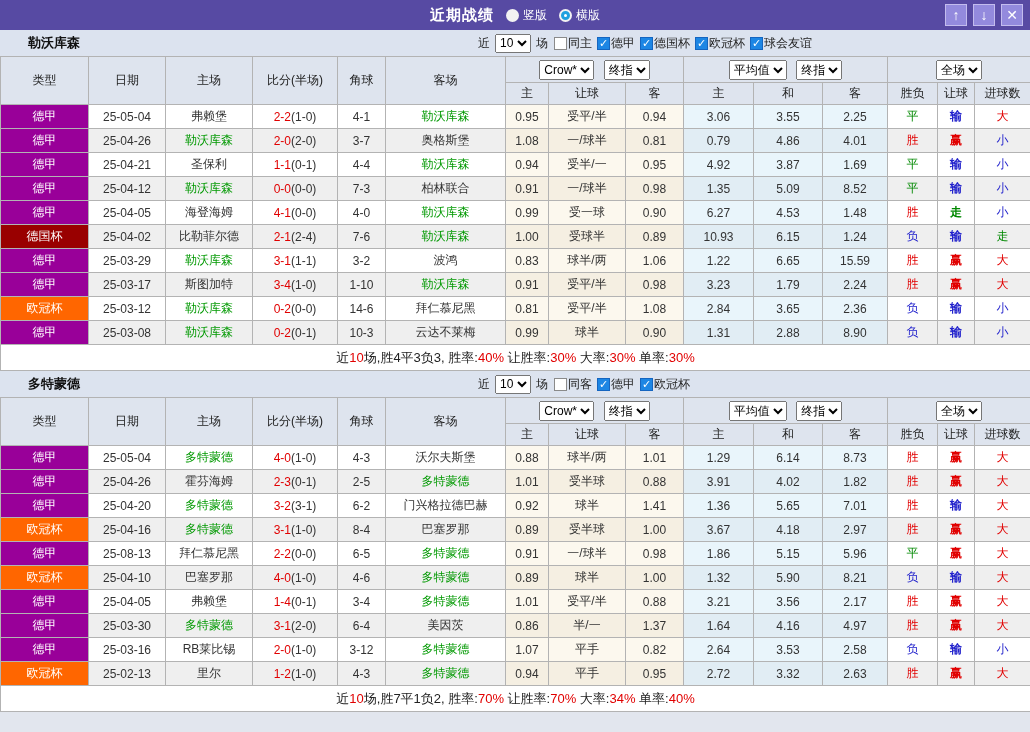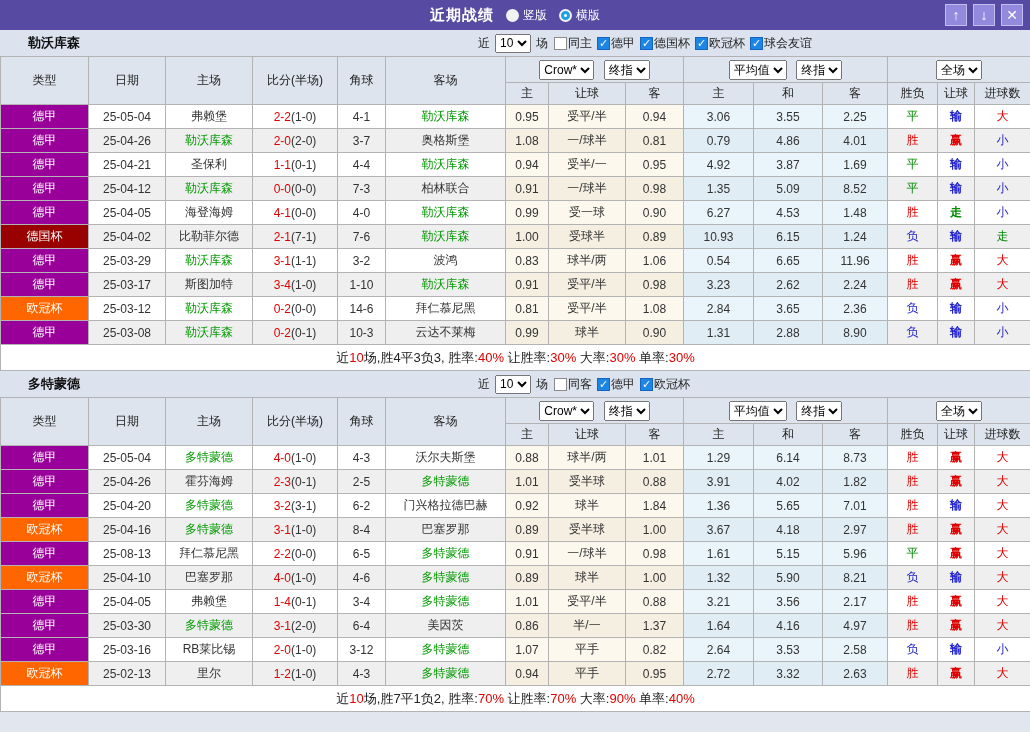--- a/index.html
+++ b/index.html
@@ -277,21 +277,21 @@
             <td class="avg">4.53</td>
             <td class="avg">1.48</td>
             <td class="res" style="color: rgb(225, 0, 0);">胜</td>
             <td class="res mid" style="color: rgb(0, 136, 0);">走</td>
             <td class="res" style="color: rgb(34, 34, 204);">小</td>
           </tr>
           <tr class="alt">
             <td class="badge" style="background: rgb(153, 0, 0);">德国杯</td>
             <td>25-04-02</td>
             <td>比勒菲尔德</td>
-            <td><span class="score">2-1</span><span class="half">(7-1)</span></td>
+            <td><span class="score">2-1</span><span class="half">(2-4)</span></td>
             <td>7-6</td>
             <td class="focal">勒沃库森</td>
             <td class="crow">1.00</td>
             <td class="crow">受球半</td>
             <td class="crow">0.89</td>
             <td class="avg">10.93</td>
             <td class="avg">6.15</td>
             <td class="avg">1.24</td>
             <td class="res" style="color: rgb(34, 34, 204);">负</td>
             <td class="res mid" style="color: rgb(34, 34, 204);">输</td>
@@ -300,39 +300,39 @@
           <tr>
             <td class="badge" style="background: rgb(153, 0, 153);">德甲</td>
             <td>25-03-29</td>
             <td class="focal">勒沃库森</td>
             <td><span class="score">3-1</span><span class="half">(1-1)</span></td>
             <td>3-2</td>
             <td>波鸿</td>
             <td class="crow">0.83</td>
             <td class="crow">球半/两</td>
             <td class="crow">1.06</td>
-            <td class="avg">0.54</td>
+            <td class="avg">1.22</td>
             <td class="avg">6.65</td>
-            <td class="avg">11.96</td>
+            <td class="avg">15.59</td>
             <td class="res" style="color: rgb(225, 0, 0);">胜</td>
             <td class="res mid" style="color: rgb(225, 0, 0);">赢</td>
             <td class="res" style="color: rgb(225, 0, 0);">大</td>
           </tr>
           <tr class="alt">
             <td class="badge" style="background: rgb(153, 0, 153);">德甲</td>
             <td>25-03-17</td>
             <td>斯图加特</td>
             <td><span class="score">3-4</span><span class="half">(1-0)</span></td>
             <td>1-10</td>
             <td class="focal">勒沃库森</td>
             <td class="crow">0.91</td>
             <td class="crow">受平/半</td>
             <td class="crow">0.98</td>
             <td class="avg">3.23</td>
-            <td class="avg">2.62</td>
+            <td class="avg">1.79</td>
             <td class="avg">2.24</td>
             <td class="res" style="color: rgb(225, 0, 0);">胜</td>
             <td class="res mid" style="color: rgb(225, 0, 0);">赢</td>
             <td class="res" style="color: rgb(225, 0, 0);">大</td>
           </tr>
           <tr>
             <td class="badge" style="background: rgb(255, 102, 0);">欧冠杯</td>
             <td>25-03-12</td>
             <td class="focal">勒沃库森</td>
             <td><span class="score">0-2</span><span class="half">(0-0)</span></td>
@@ -484,21 +484,21 @@
           </tr>
           <tr>
             <td class="badge" style="background: rgb(153, 0, 153);">德甲</td>
             <td>25-04-20</td>
             <td class="focal">多特蒙德</td>
             <td><span class="score">3-2</span><span class="half">(3-1)</span></td>
             <td>6-2</td>
             <td>门兴格拉德巴赫</td>
             <td class="crow">0.92</td>
             <td class="crow">球半</td>
-            <td class="crow">1.84</td>
+            <td class="crow">1.41</td>
             <td class="avg">1.36</td>
             <td class="avg">5.65</td>
             <td class="avg">7.01</td>
             <td class="res" style="color: rgb(225, 0, 0);">胜</td>
             <td class="res mid" style="color: rgb(34, 34, 204);">输</td>
             <td class="res" style="color: rgb(225, 0, 0);">大</td>
           </tr>
           <tr class="alt">
             <td class="badge" style="background: rgb(255, 102, 0);">欧冠杯</td>
             <td>25-04-16</td>
@@ -519,21 +519,21 @@
           <tr>
             <td class="badge" style="background: rgb(153, 0, 153);">德甲</td>
             <td>25-08-13</td>
             <td>拜仁慕尼黑</td>
             <td><span class="score">2-2</span><span class="half">(0-0)</span></td>
             <td>6-5</td>
             <td class="focal">多特蒙德</td>
             <td class="crow">0.91</td>
             <td class="crow">一/球半</td>
             <td class="crow">0.98</td>
-            <td class="avg">1.61</td>
+            <td class="avg">1.86</td>
             <td class="avg">5.15</td>
             <td class="avg">5.96</td>
             <td class="res" style="color: rgb(0, 136, 0);">平</td>
             <td class="res mid" style="color: rgb(225, 0, 0);">赢</td>
             <td class="res" style="color: rgb(225, 0, 0);">大</td>
           </tr>
           <tr class="alt">
             <td class="badge" style="background: rgb(255, 102, 0);">欧冠杯</td>
             <td>25-04-10</td>
             <td>巴塞罗那</td>
@@ -614,19 +614,19 @@
             <td class="avg">2.72</td>
             <td class="avg">3.32</td>
             <td class="avg">2.63</td>
             <td class="res" style="color: rgb(225, 0, 0);">胜</td>
             <td class="res mid" style="color: rgb(225, 0, 0);">赢</td>
             <td class="res" style="color: rgb(225, 0, 0);">大</td>
           </tr>
         </tbody>
       <tfoot>
         <tr>
-          <td colspan="15" class="summary"><span>近</span><span class="red">10</span><span>场,胜7平1负2, 胜率:</span><span class="red">70%</span><span> 让胜率:</span><span class="red">70%</span><span> 大率:</span><span class="red">90%</span><span> 单率:</span><span class="red">40%</span></td>
+          <td colspan="15" class="summary"><span>近</span><span class="red">10</span><span>场,胜7平1负2, 胜率:</span><span class="red">70%</span><span> 让胜率:</span><span class="red">70%</span><span> 大率:</span><span class="red">34%</span><span> 单率:</span><span class="red">40%</span></td>
         </tr>
       </tfoot>
     </table>
   </div>
 
 </div>
 
 </body></html>

